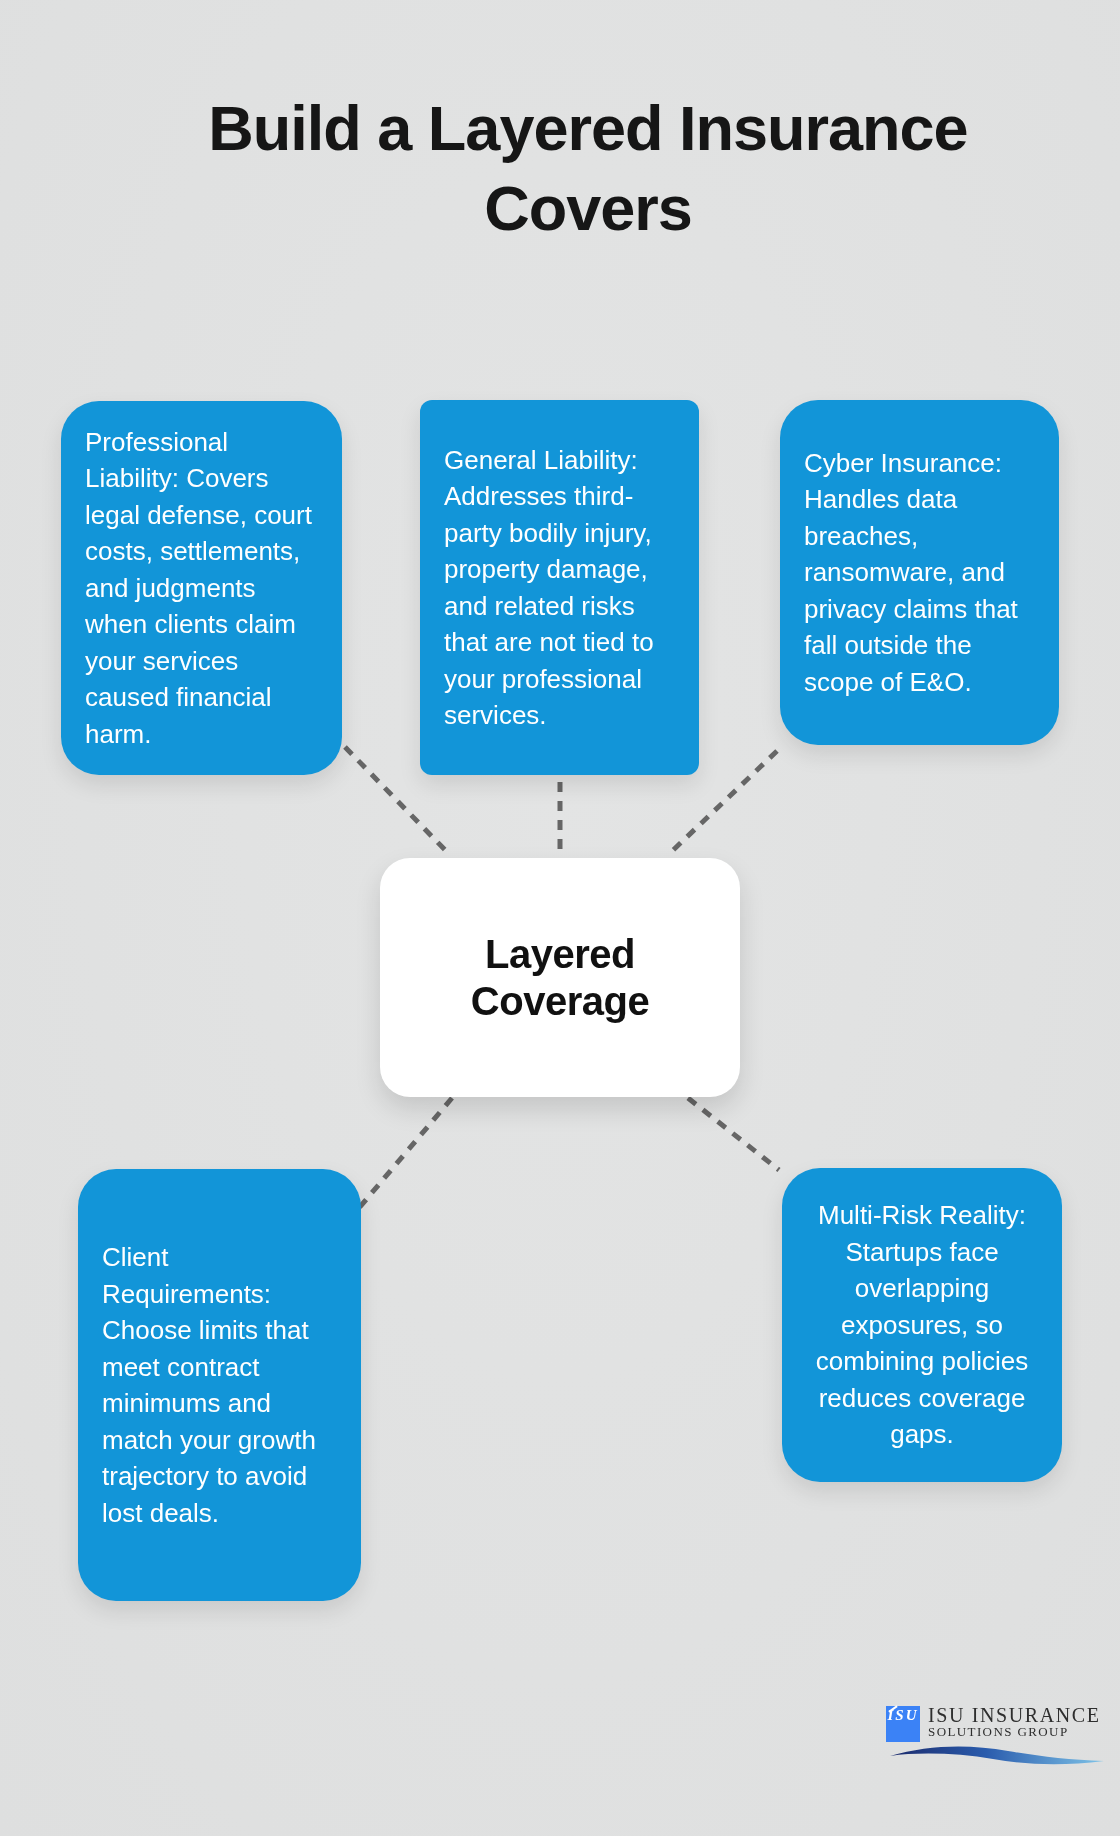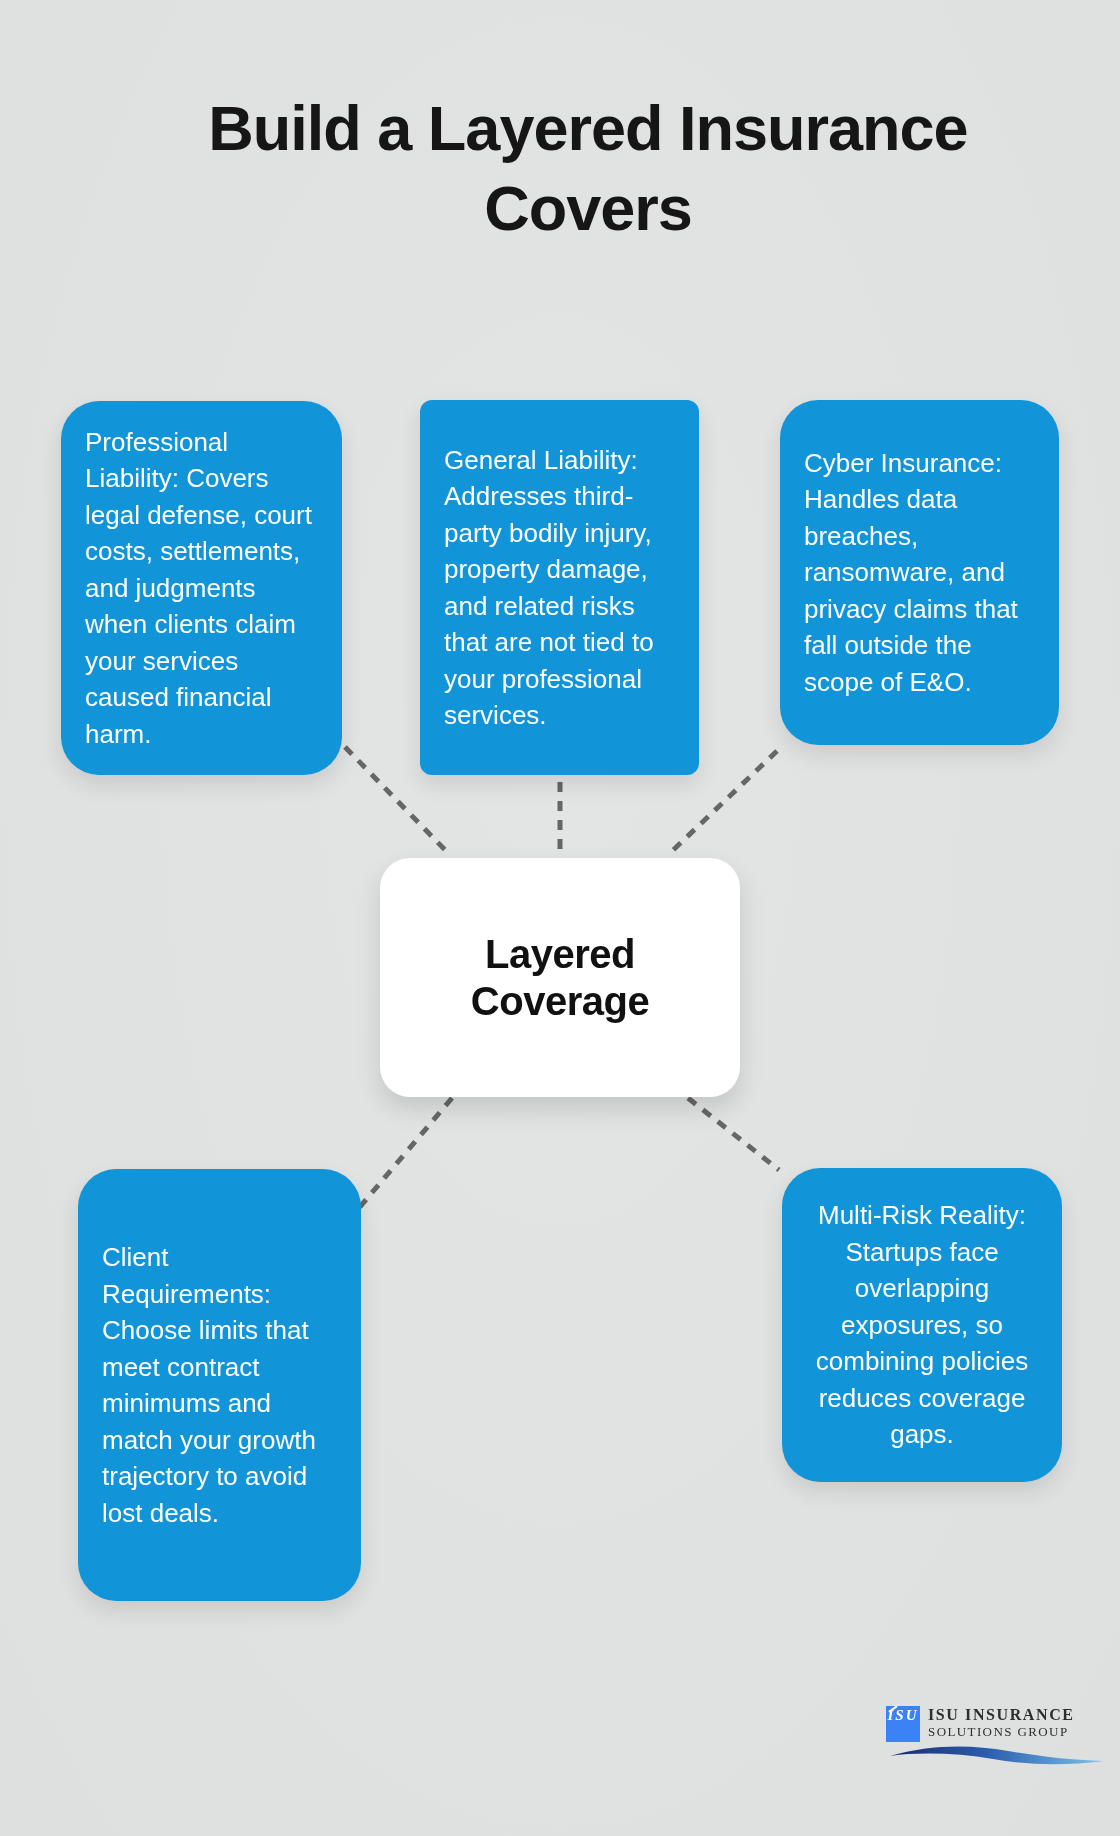--- a/index.html
+++ b/index.html
@@ -106,25 +106,24 @@
     width: 10px; height: 2px;
     background: #ffffff;
     transform: rotate(-35deg);
   }
   .logo-text {
     margin-left: 8px;
     font-family: "Liberation Serif", "DejaVu Serif", serif;
     color: #2e2e2e;
   }
   .logo-text .l1 {
-    font-size: 16px;
+    font-size: 20px;
     line-height: 18px;
     letter-spacing: 1.6px;
     white-space: nowrap;
-    font-weight: bold;
   }
   .logo-text .l2 {
     font-size: 13px;
     line-height: 15px;
     letter-spacing: 1.4px;
     white-space: nowrap;
   }
   .logo-swoosh { position: absolute; left: 2px; top: 38px; }
 </style>
 </head>

